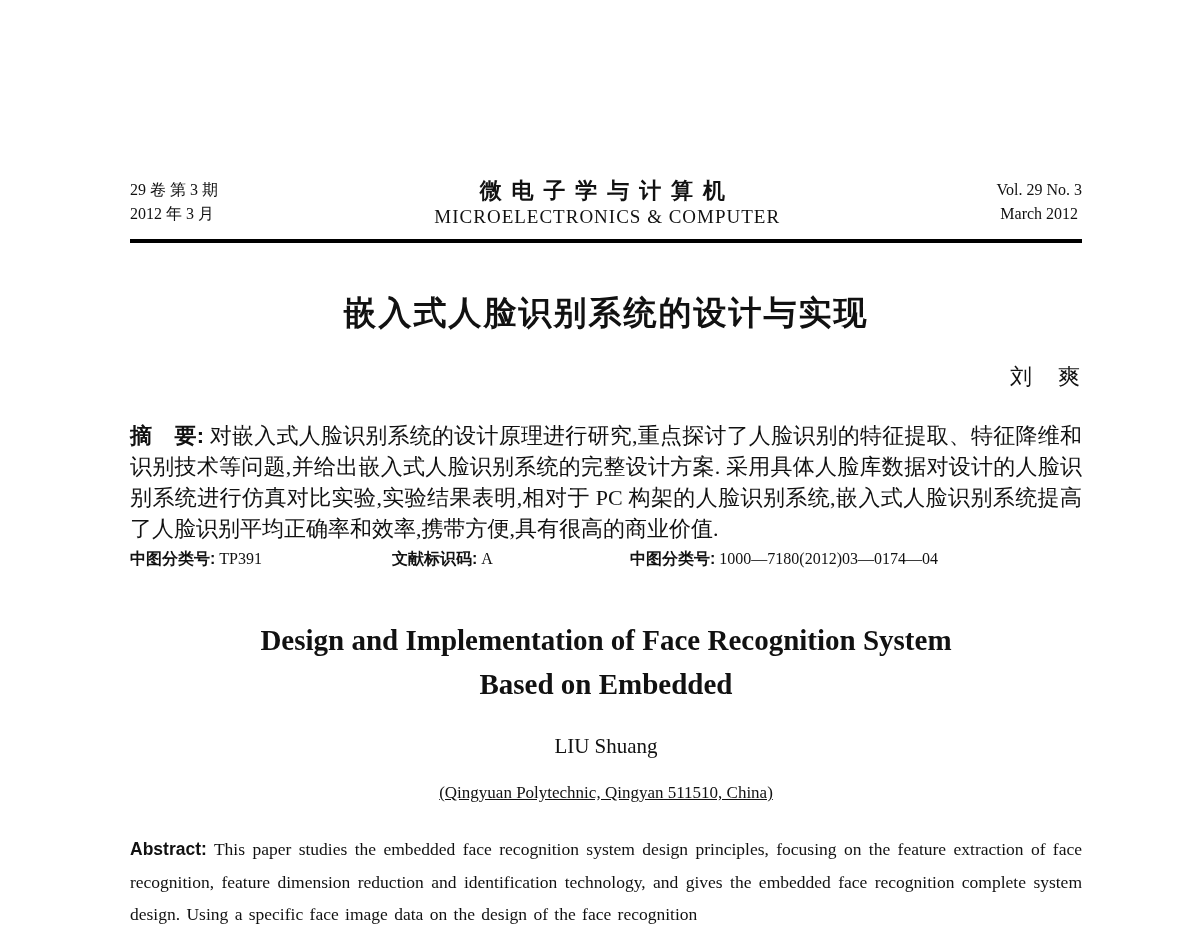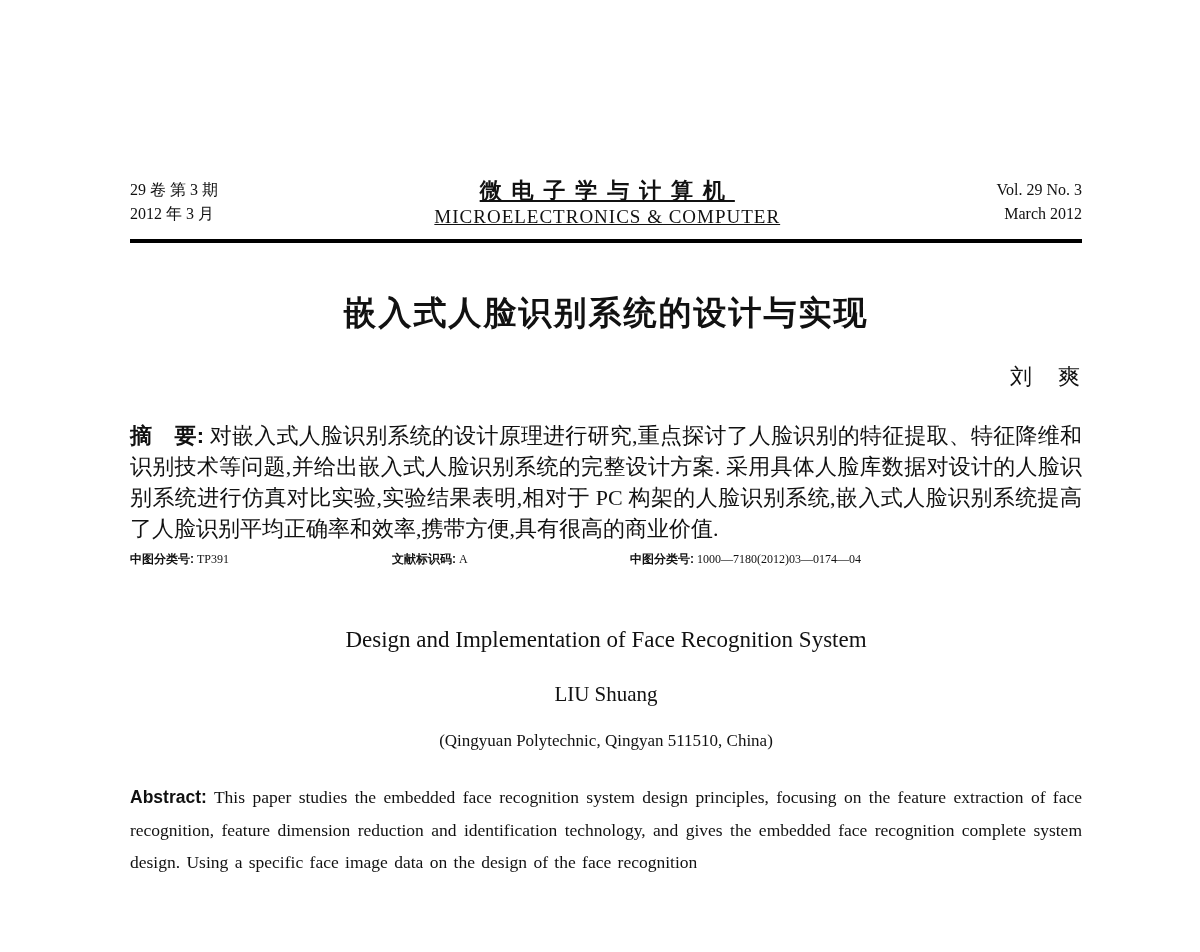--- a/index.html
+++ b/index.html
@@ -23,22 +23,22 @@
   .journal-header {
     display: flex;
     align-items: flex-start;
     justify-content: space-between;
   }
   .header-left, .header-right {
     font-size: 16px;
     line-height: 24px;
     white-space: nowrap;
   }
-  .header-right { text-align: right; }
-  .header-center { text-align: center; flex: 1 1 auto; text-decoration: underline; }
+  .header-right { text-align: center; }
+  .header-center { text-align: center; flex: 1 1 auto; }
   .header-center .cn {
     font-size: 22px;
     font-weight: bold;
     letter-spacing: 0.45em;
     line-height: 26px;
   }
   .header-center .en {
     font-size: 19px;
     letter-spacing: 1px;
     line-height: 26px;
@@ -83,45 +83,46 @@
     font-weight: bold;
     font-family: "Liberation Sans", "DejaVu Sans", sans-serif;
   }
   .keywords-line {
     font-size: 16px;
     line-height: 30px;
     margin-top: 0;
   }
   .meta-line {
     display: flex;
-    font-size: 12px;
+    font-size: 16px;
     line-height: 30px;
     margin-top: 0;
   }
   .meta-item-1 { width: 262px; }
   .meta-item-2 { width: 238px; }
   .meta-item-3 { flex: 1 1 auto; }
 
   
   .article-title-en {
     text-align: center;
-    font-size: 23px;
-    font-weight: normal;
+    font-size: 29px;
+    font-weight: bold;
     margin-top: 44px;
     line-height: 44px;
   }
   .author-en {
     text-align: center;
     font-size: 21px;
-    margin-top: 20px;
+    margin-top: 28px;
   }
   .affiliation-en {
     text-align: center;
     font-size: 17px;
     margin-top: 24px;
+    text-decoration: underline;
   }
 
   
   .abstract-en {
     margin-top: 30px;
     font-size: 17.5px;
     line-height: 32.5px;
     text-align: justify;
     word-spacing: 2px;
   }
@@ -169,20 +170,21 @@
       <span>A</span>
     </div>
     <div class="meta-item-3">
       <span class="label">中图分类号:</span>
       <span>1000—7180(2012)03—0174—04</span>
     </div>
   </div>
 
   <div class="article-title-en">
     <div>Design and Implementation of Face Recognition System</div>
+    <div>Based on Embedded</div>
   </div>
 
   <div class="author-en">LIU Shuang</div>
 
   <div class="affiliation-en">(Qingyuan Polytechnic, Qingyan 511510, China)</div>
 
   <p class="abstract-en">
     <span class="label">Abstract:</span>
     <span>This paper studies the embedded face recognition system design principles, focusing on the feature extraction of face recognition, feature dimension reduction and identification technology, and gives the embedded face recognition complete system design. Using a specific face image data on the design of the face recognition</span>
   </p>

